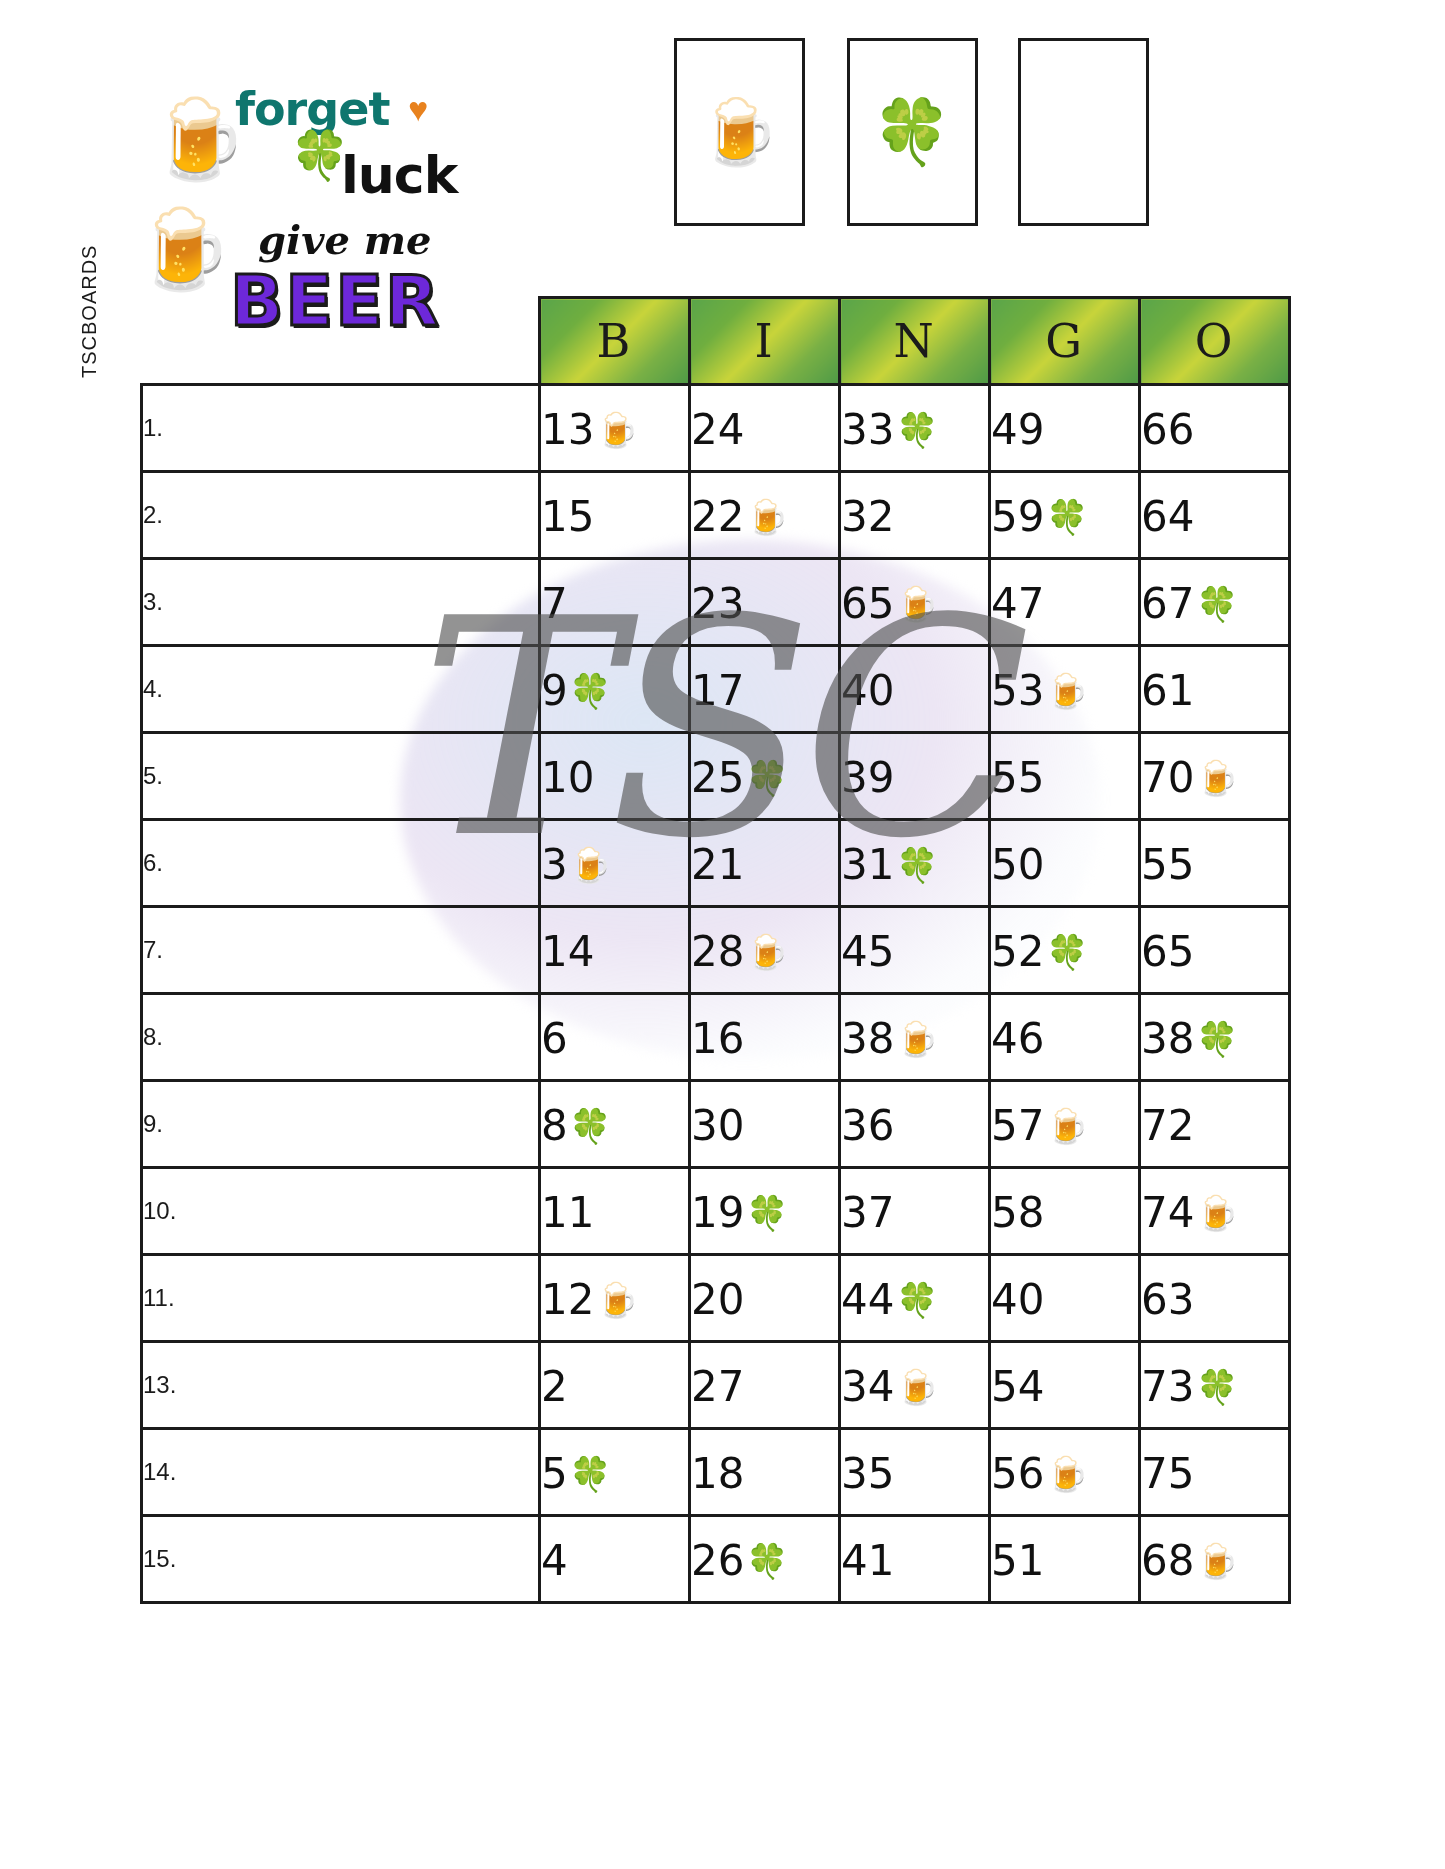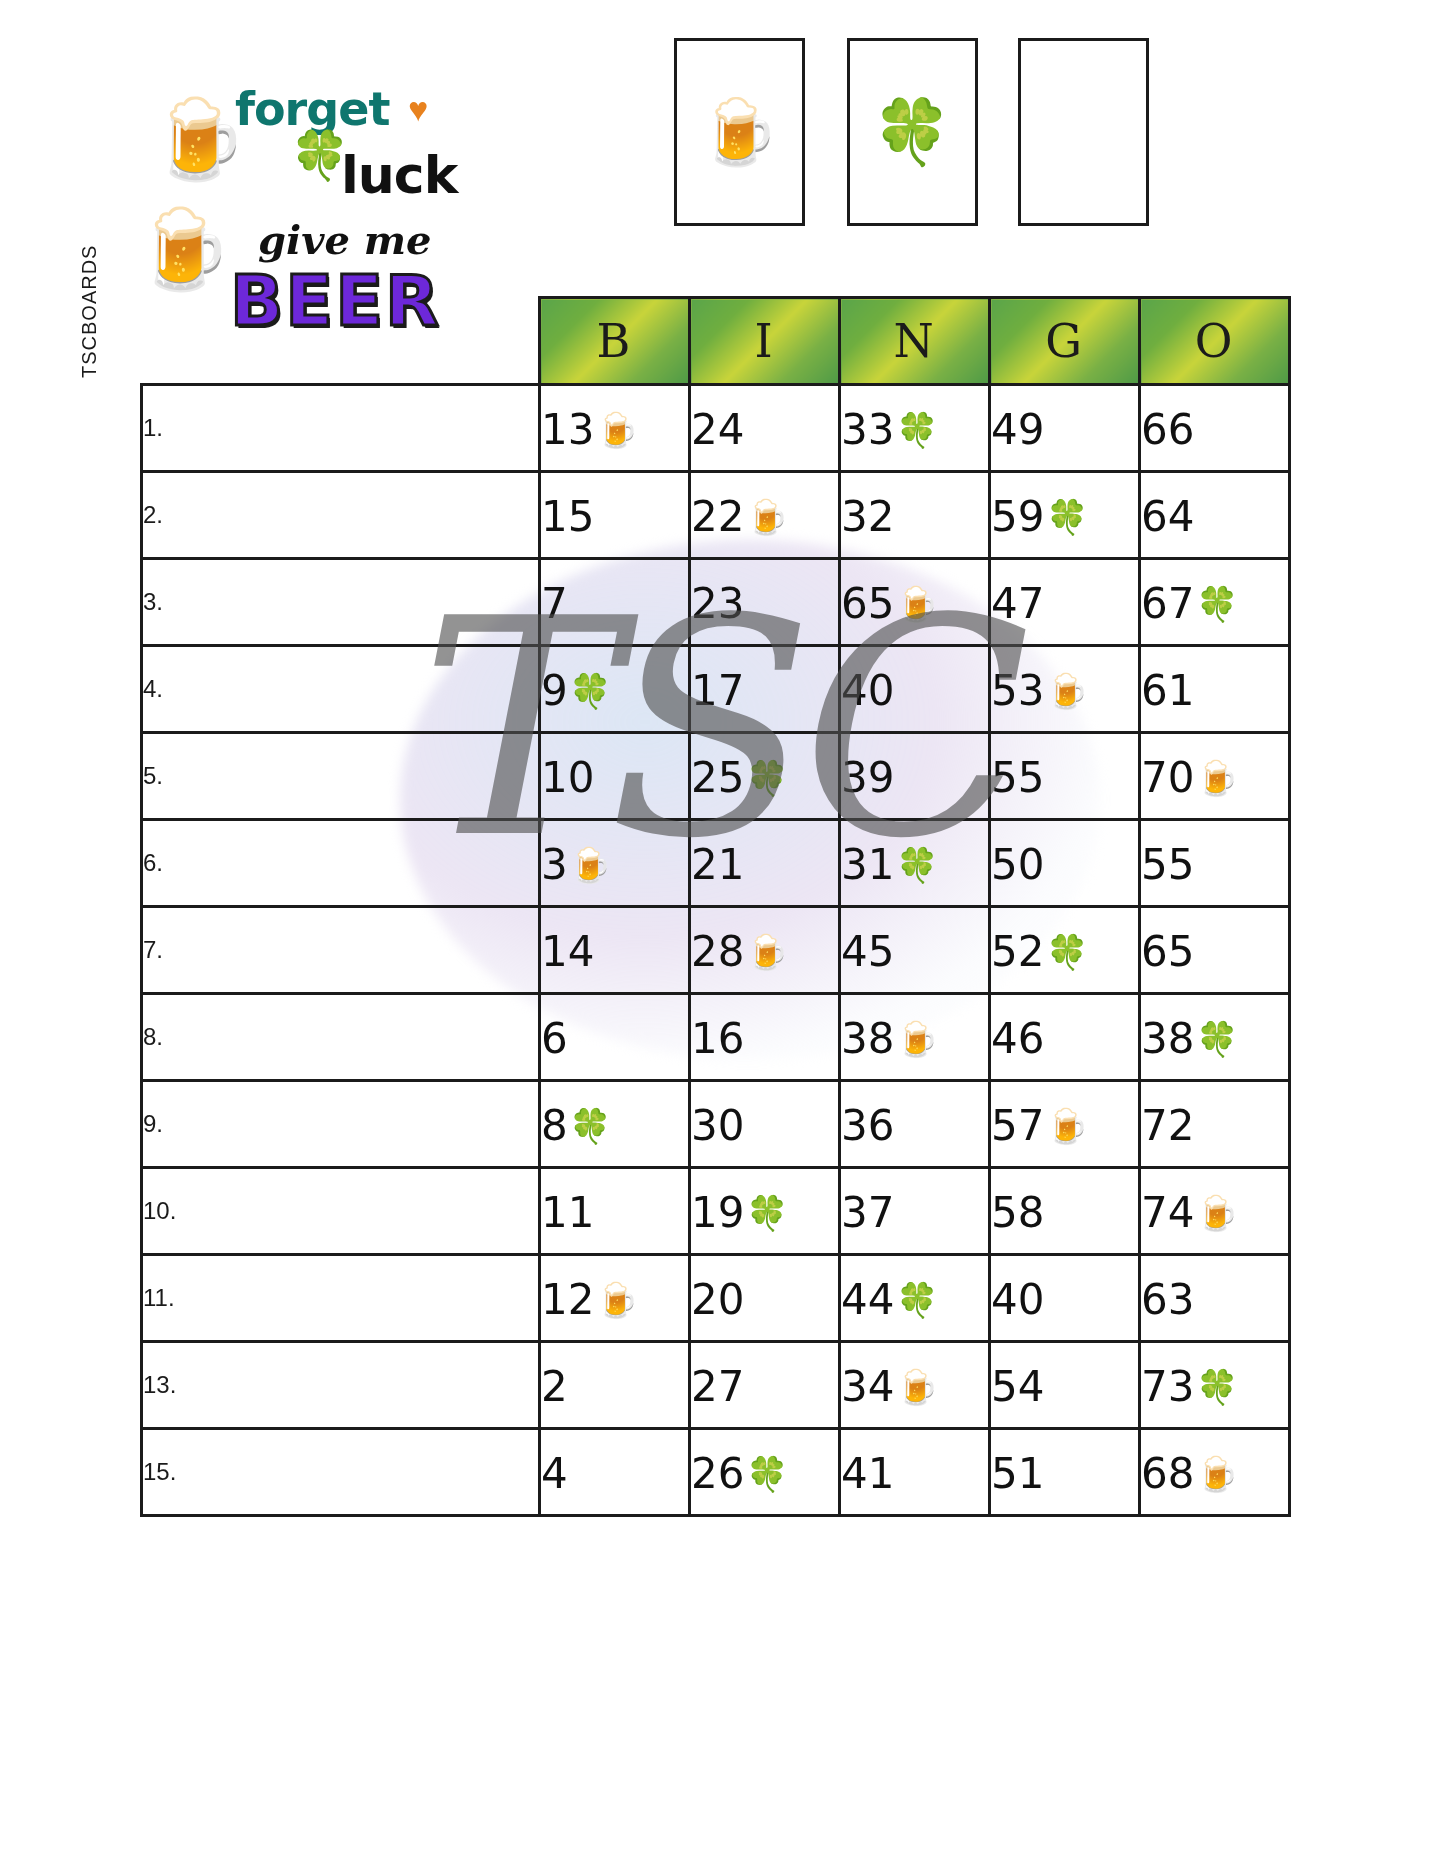--- a/index.html
+++ b/index.html
@@ -360,20 +360,28 @@
         </tr>
         <tr>
           <td class="rowlabel">13.</td>
           <td class="numcell"><span class="num">2</span><span class="mark"></span></td>
           <td class="numcell"><span class="num">27</span><span class="mark"></span></td>
           <td class="numcell"><span class="num">34</span><span class="mark">🍺</span></td>
           <td class="numcell"><span class="num">54</span><span class="mark"></span></td>
           <td class="numcell"><span class="num">73</span><span class="mark">🍀</span></td>
         </tr>
         <tr>
+          <td class="rowlabel">14.</td>
+          <td class="numcell"><span class="num">5</span><span class="mark">🍀</span></td>
+          <td class="numcell"><span class="num">18</span><span class="mark"></span></td>
+          <td class="numcell"><span class="num">35</span><span class="mark"></span></td>
+          <td class="numcell"><span class="num">56</span><span class="mark">🍺</span></td>
+          <td class="numcell"><span class="num">75</span><span class="mark"></span></td>
+        </tr>
+        <tr>
           <td class="rowlabel">15.</td>
           <td class="numcell"><span class="num">4</span><span class="mark"></span></td>
           <td class="numcell"><span class="num">26</span><span class="mark">🍀</span></td>
           <td class="numcell"><span class="num">41</span><span class="mark"></span></td>
           <td class="numcell"><span class="num">51</span><span class="mark"></span></td>
           <td class="numcell"><span class="num">68</span><span class="mark">🍺</span></td>
         </tr>
       </tbody>
   </table>
 </div>

